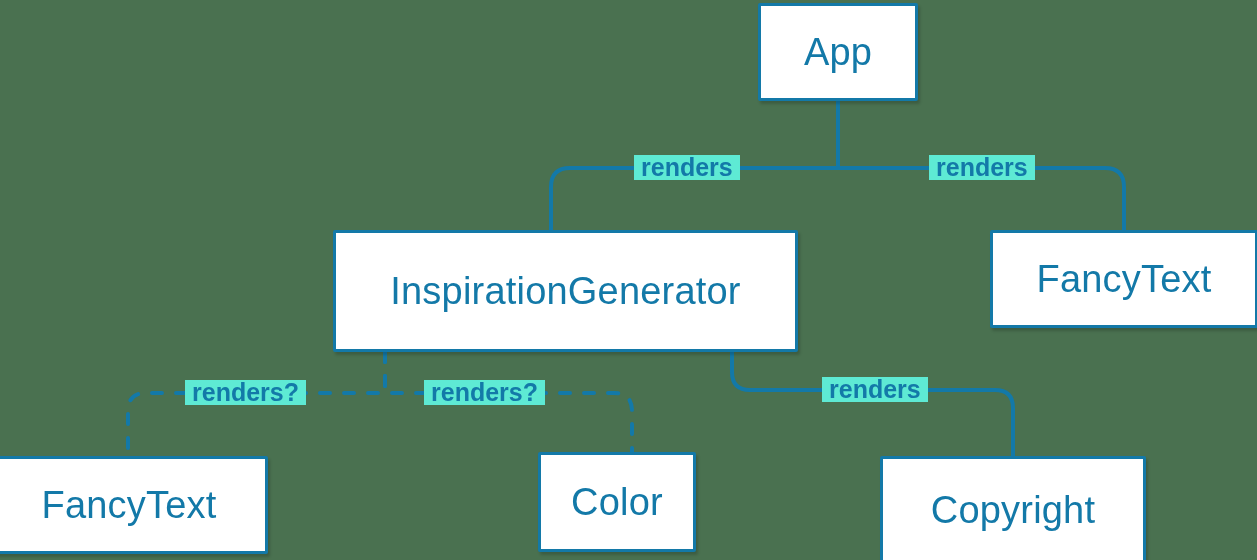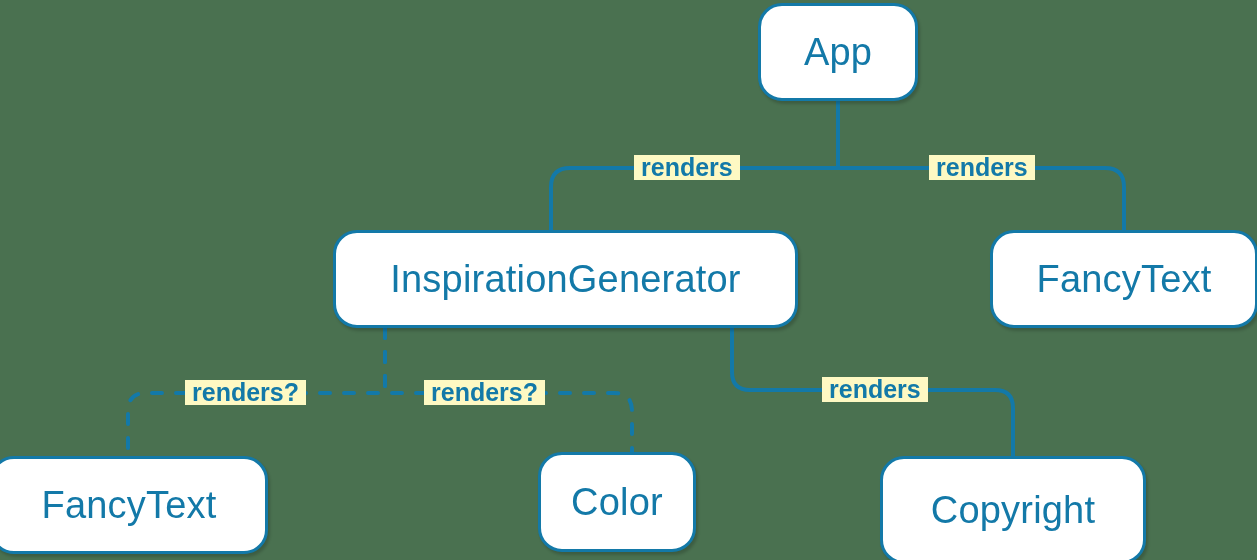--- a/index.html
+++ b/index.html
@@ -23,21 +23,21 @@
     left: 0;
     top: 0;
     width: 1257px;
     height: 560px;
   }
   .node {
     position: absolute;
     box-sizing: border-box;
     background: #ffffff;
     border: 3px solid #1379a8;
-    border-radius: 24px;
+    border-radius: 2px;
     display: flex;
     align-items: center;
     justify-content: center;
     color: #1379a8;
     font-weight: 400;
     letter-spacing: 0.2px;
     box-shadow: 2px 3px 3px rgba(0,0,0,0.18);
     z-index: 3;
     text-align: right;
   }
@@ -47,27 +47,27 @@
   }
   .edge-label {
     position: absolute;
     color: #1379a8;
     font-size: 25px;
     font-weight: 700;
     letter-spacing: 0px;
     white-space: nowrap;
     z-index: 4;
     line-height: 1;
-    background: #fef9c3;
+    background: #5eead4;
     padding: 0 7px;
   }
 
   
   #node-app           { left: 758px;  top: 3px;   width: 160px; height: 98px;  font-size: 38px; }
-  #node-inspiration   { left: 333px;  top: 230px; width: 465px; height: 98px;  font-size: 38px; }
+  #node-inspiration   { left: 333px;  top: 230px; width: 465px; height: 122px;  font-size: 38px; }
   #node-fancytext-r   { left: 990px;  top: 230px; width: 268px; height: 98px;  font-size: 38px; }
   #node-fancytext-b   { left: -10px;  top: 456px; width: 278px; height: 98px;  font-size: 38px; }
   #node-color         { left: 538px;  top: 452px; width: 158px; height: 100px; font-size: 38px; }
   #node-copyright     { left: 880px;  top: 456px; width: 266px; height: 108px;  font-size: 38px; }
 </style>
 </head>
 <body>
 
 <div id="canvas">
 

